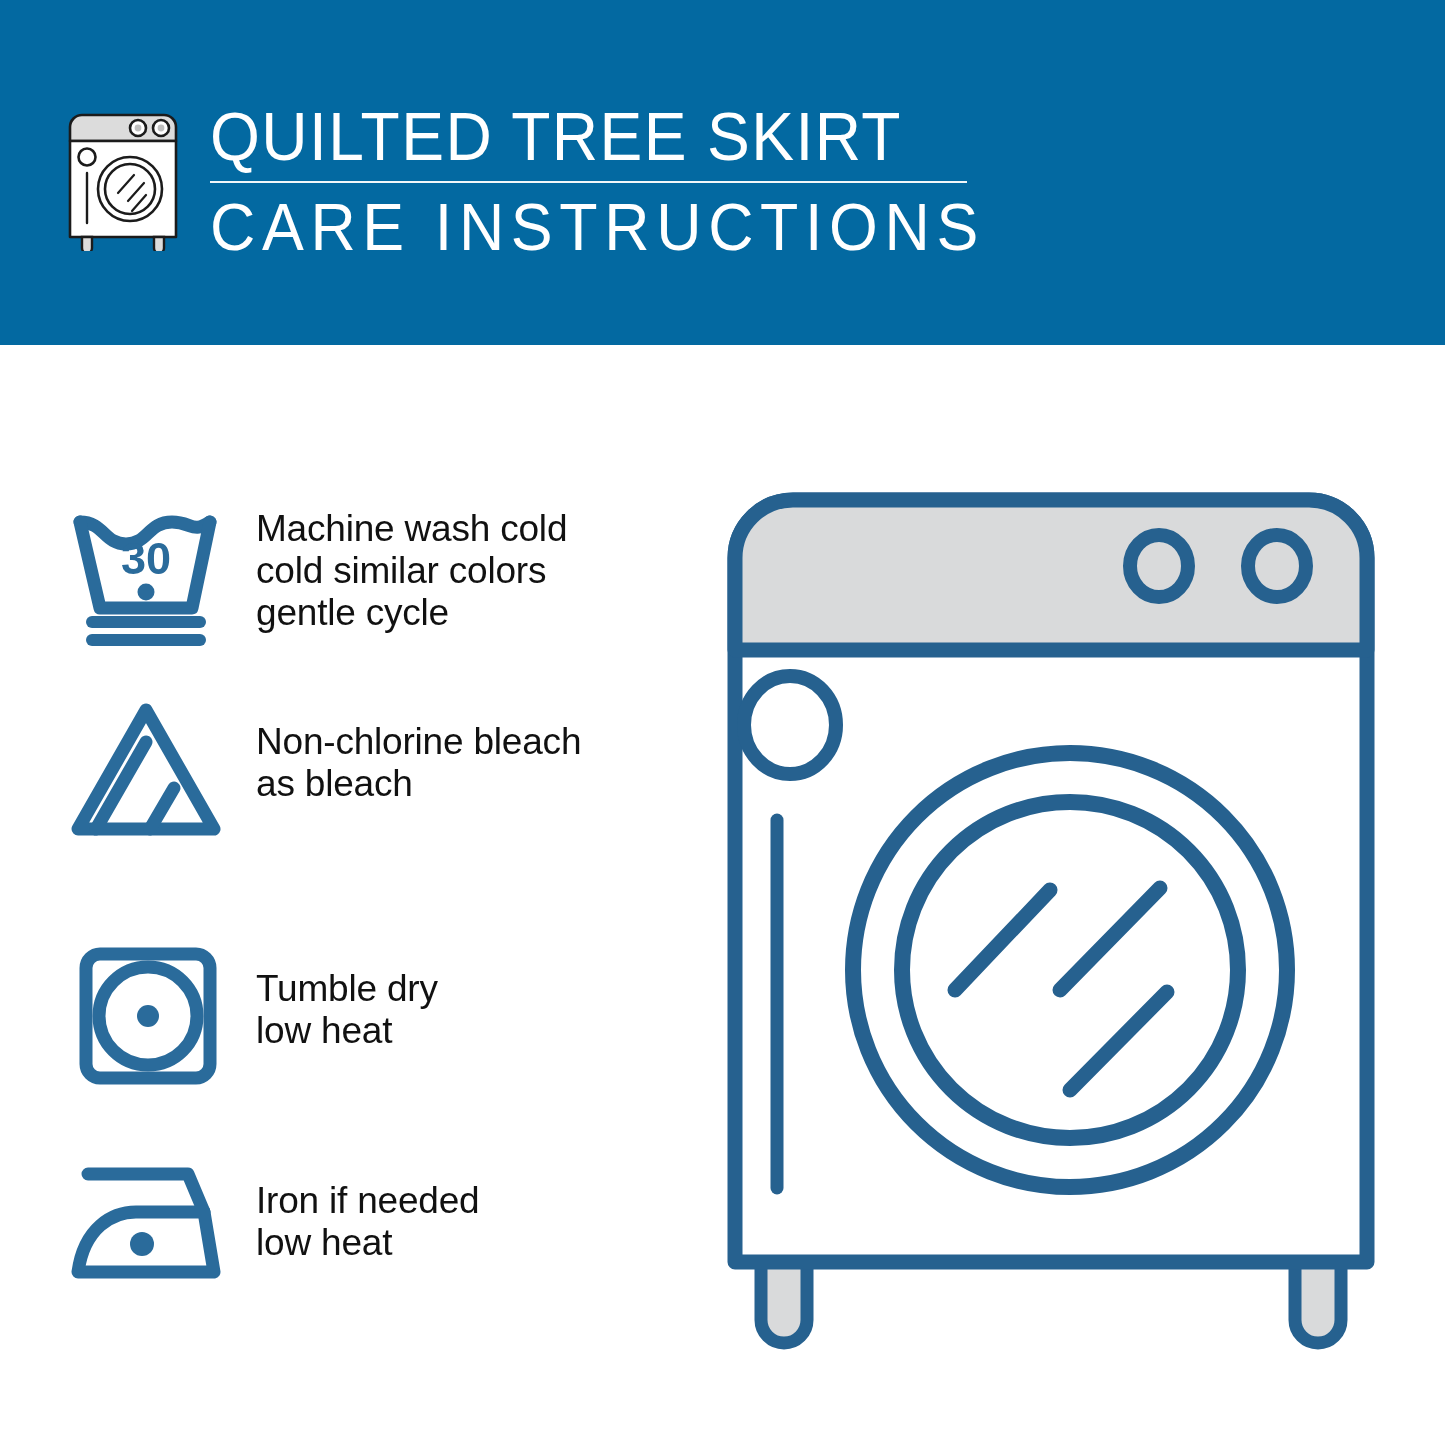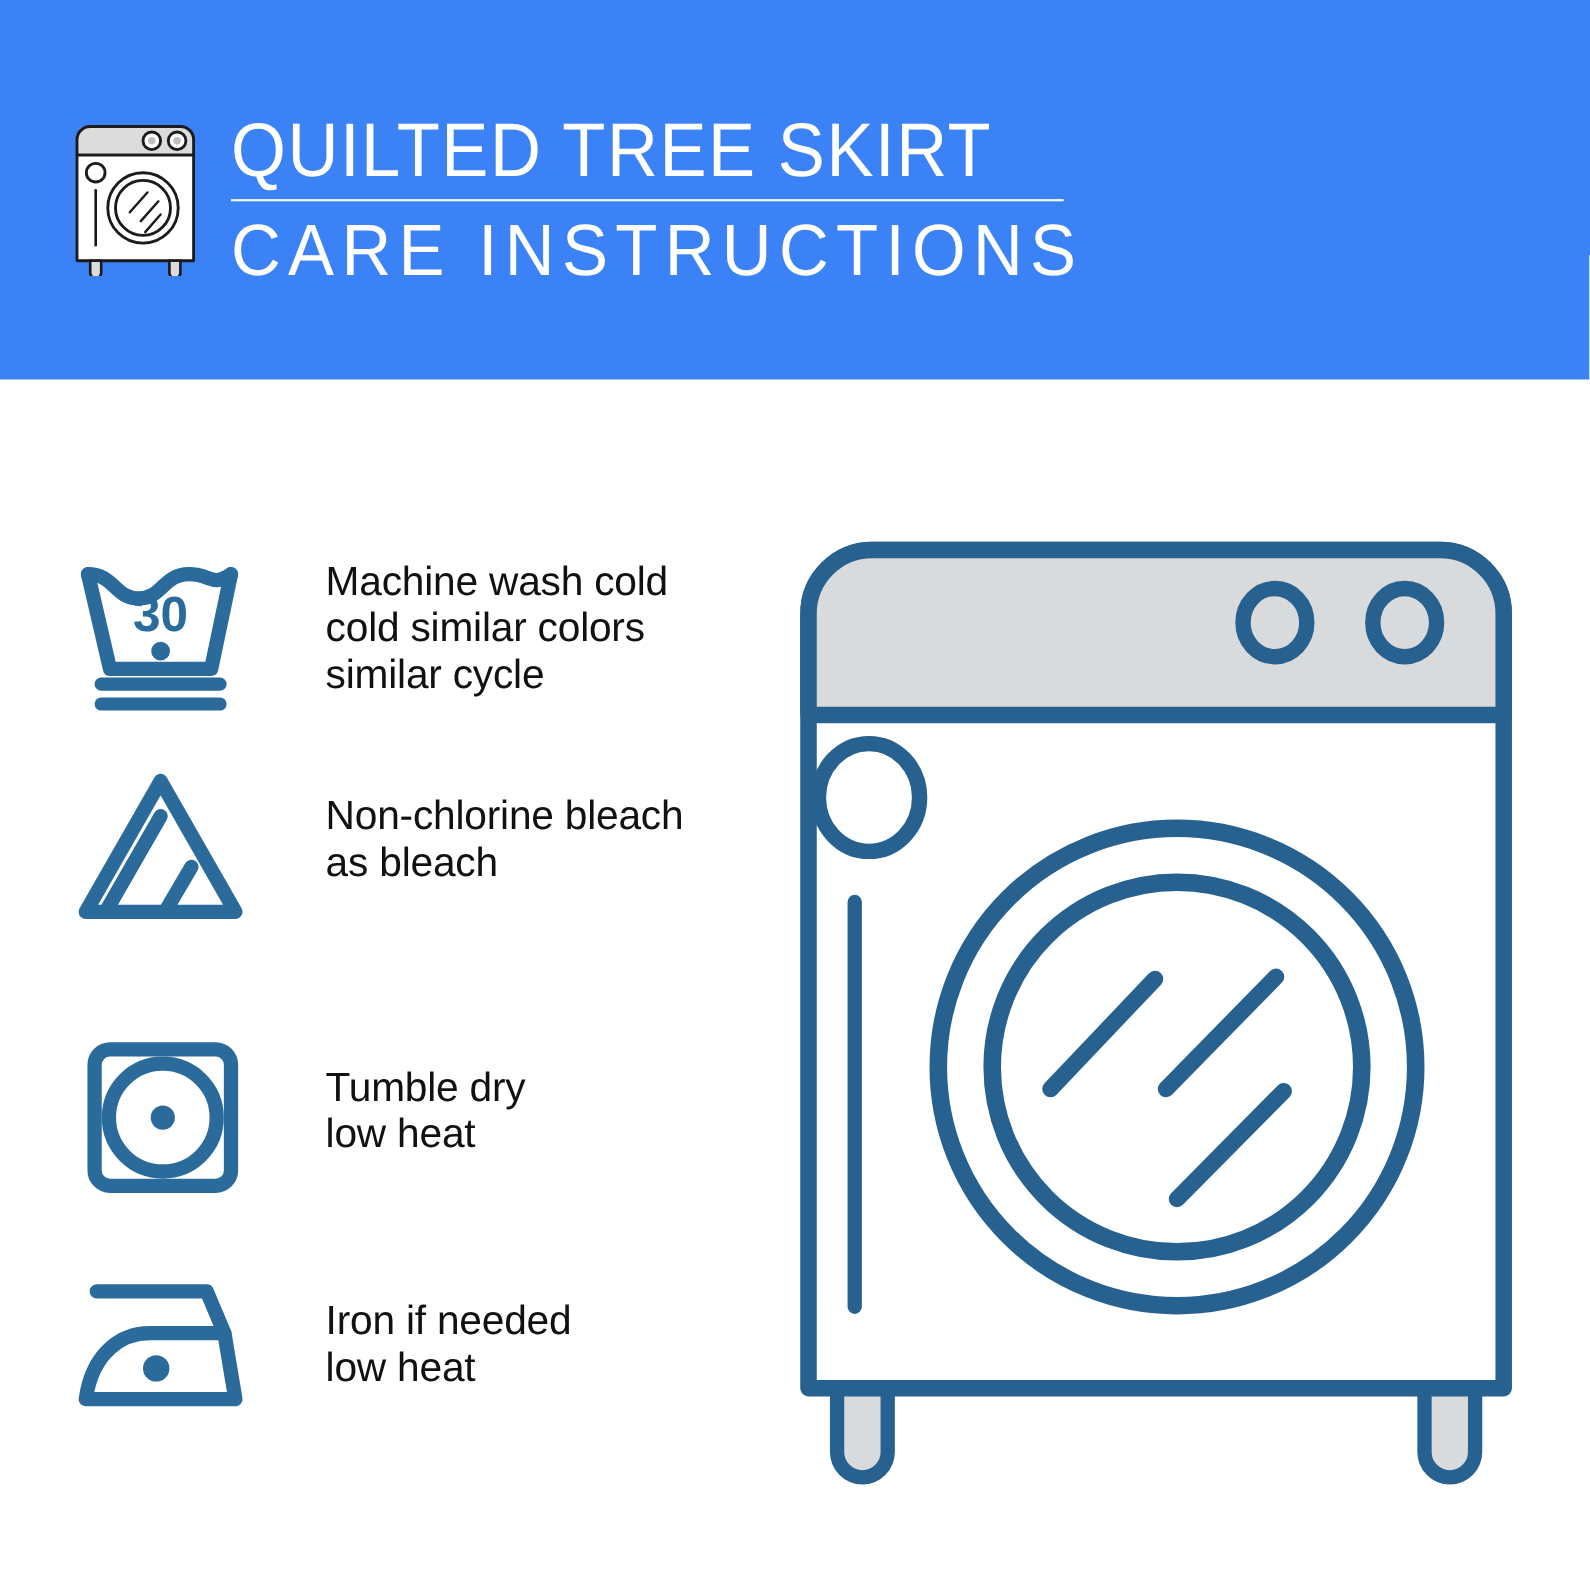--- a/index.html
+++ b/index.html
@@ -15,21 +15,21 @@
     position: relative;
   }
 
   
   .header-band {
     position: absolute;
     left: 0;
     top: 0;
     width: 1445px;
     height: 345px;
-    background: #3b82f6;
+    background: #0369a1;
   }
   .header-inner {
     position: absolute;
     left: 62px;
     top: 95px;
     width: 1320px;
     height: 170px;
     display: flex;
     align-items: flex-start;
   }
@@ -73,21 +73,20 @@
     font-family: "Liberation Sans Narrow", "Liberation Sans", sans-serif;
     transform: scaleX(0.95);
     transform-origin: left center;
   }
   .care-row {
     position: absolute;
     left: 60px;
     display: flex;
     align-items: flex-start;
     width: 640px;
-    gap: 40px;
   }
   .care-row .sym {
     width: 180px;
     flex: 0 0 180px;
     display: flex;
     align-items: center;
     justify-content: center;
   }
   .care-row .txt {
     margin-left: 16px;
@@ -167,21 +166,21 @@
       <circle cx="82" cy="92" r="8.5" fill="#2a6b9b"></circle>
       <g stroke="#2a6b9b" stroke-width="12" stroke-linecap="round">
         <line x1="28" y1="122" x2="136" y2="122"></line>
         <line x1="28" y1="140" x2="136" y2="140"></line>
       </g>
     </svg>
   </div>
   <div class="txt">
     <span>Machine wash cold</span>
     <span>cold similar colors</span>
-    <span>similar cycle</span>
+    <span>gentle cycle</span>
   </div>
 </div>
 
 <div class="care-row" id="row-1">
   <div class="sym">
     <svg width="172" height="150" viewBox="0 0 172 150">
       <g fill="none" stroke="#2a6b9b" stroke-width="13" stroke-linejoin="round" stroke-linecap="round">
         <path d="M82 14 L 150 133 L 14 133 Z"></path>
         <line x1="82" y1="46" x2="32" y2="133"></line>
         <line x1="110" y1="92" x2="86" y2="133"></line>

